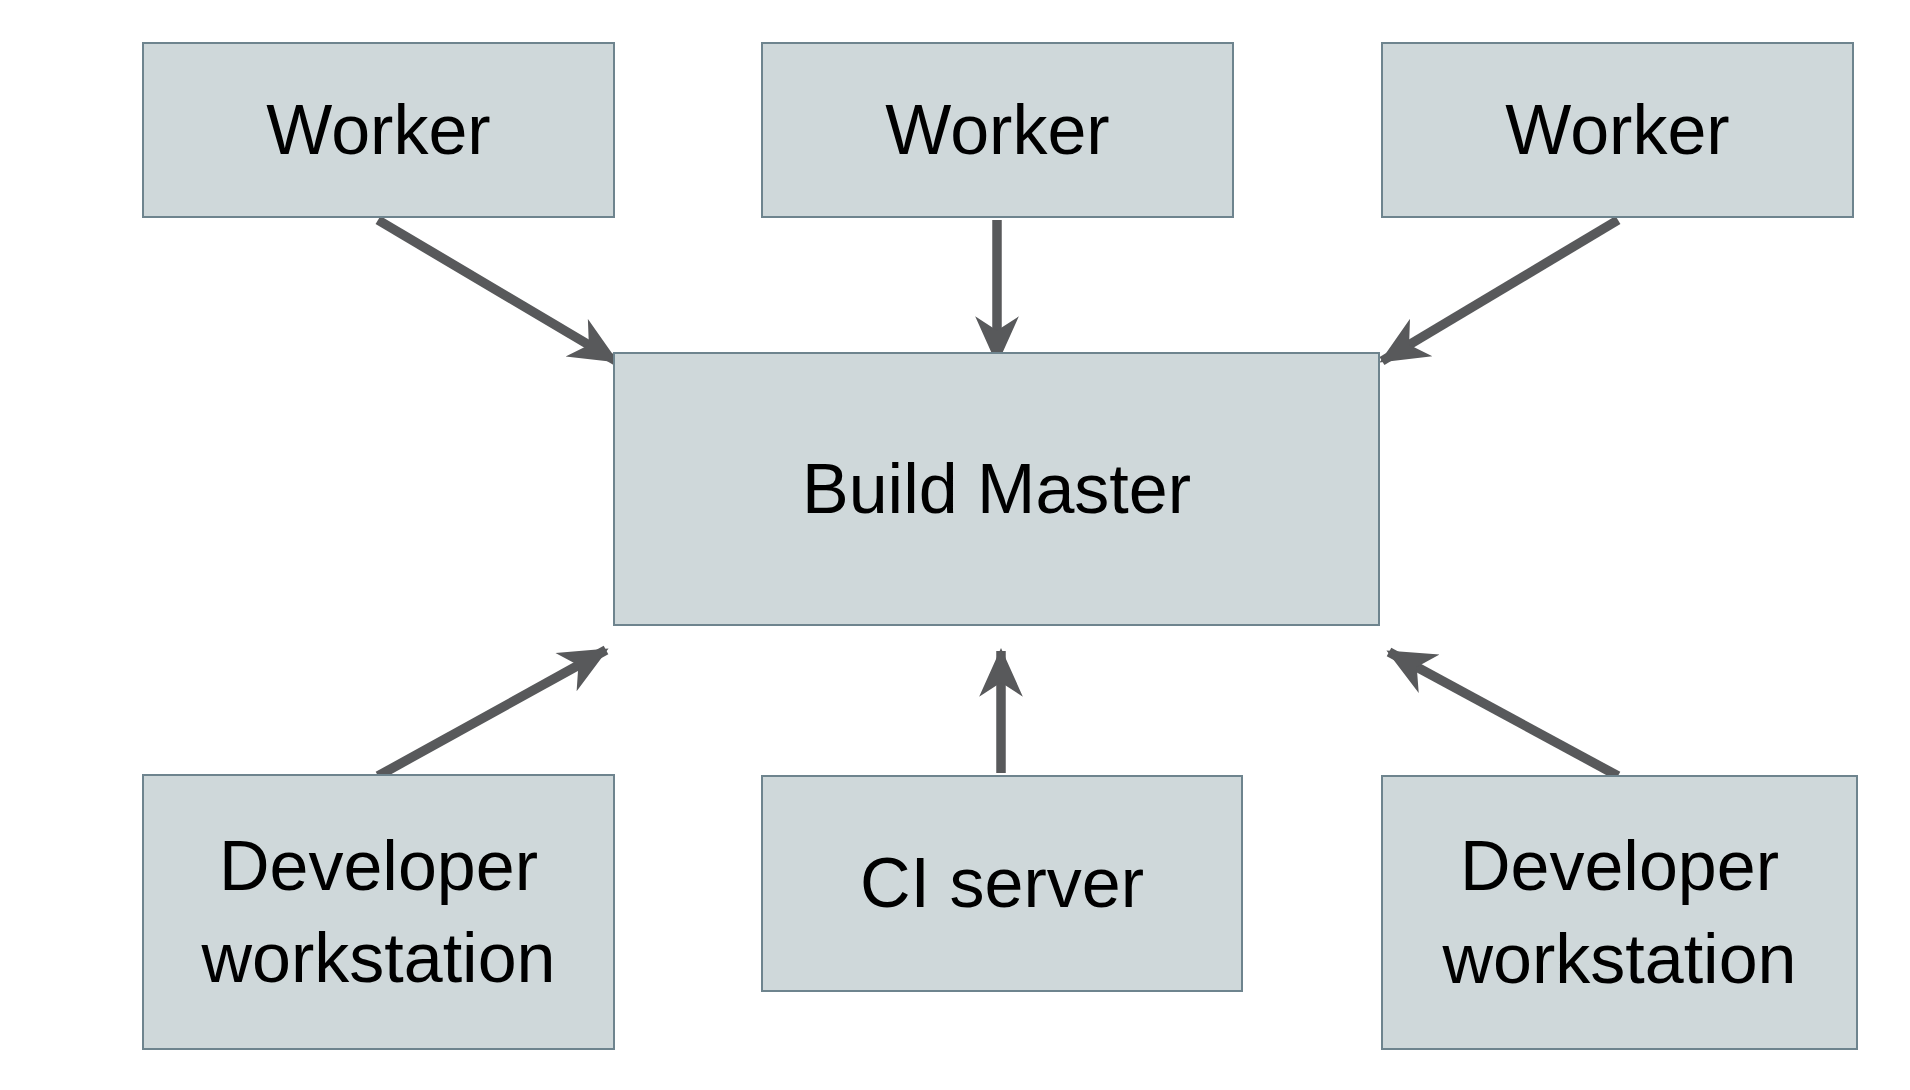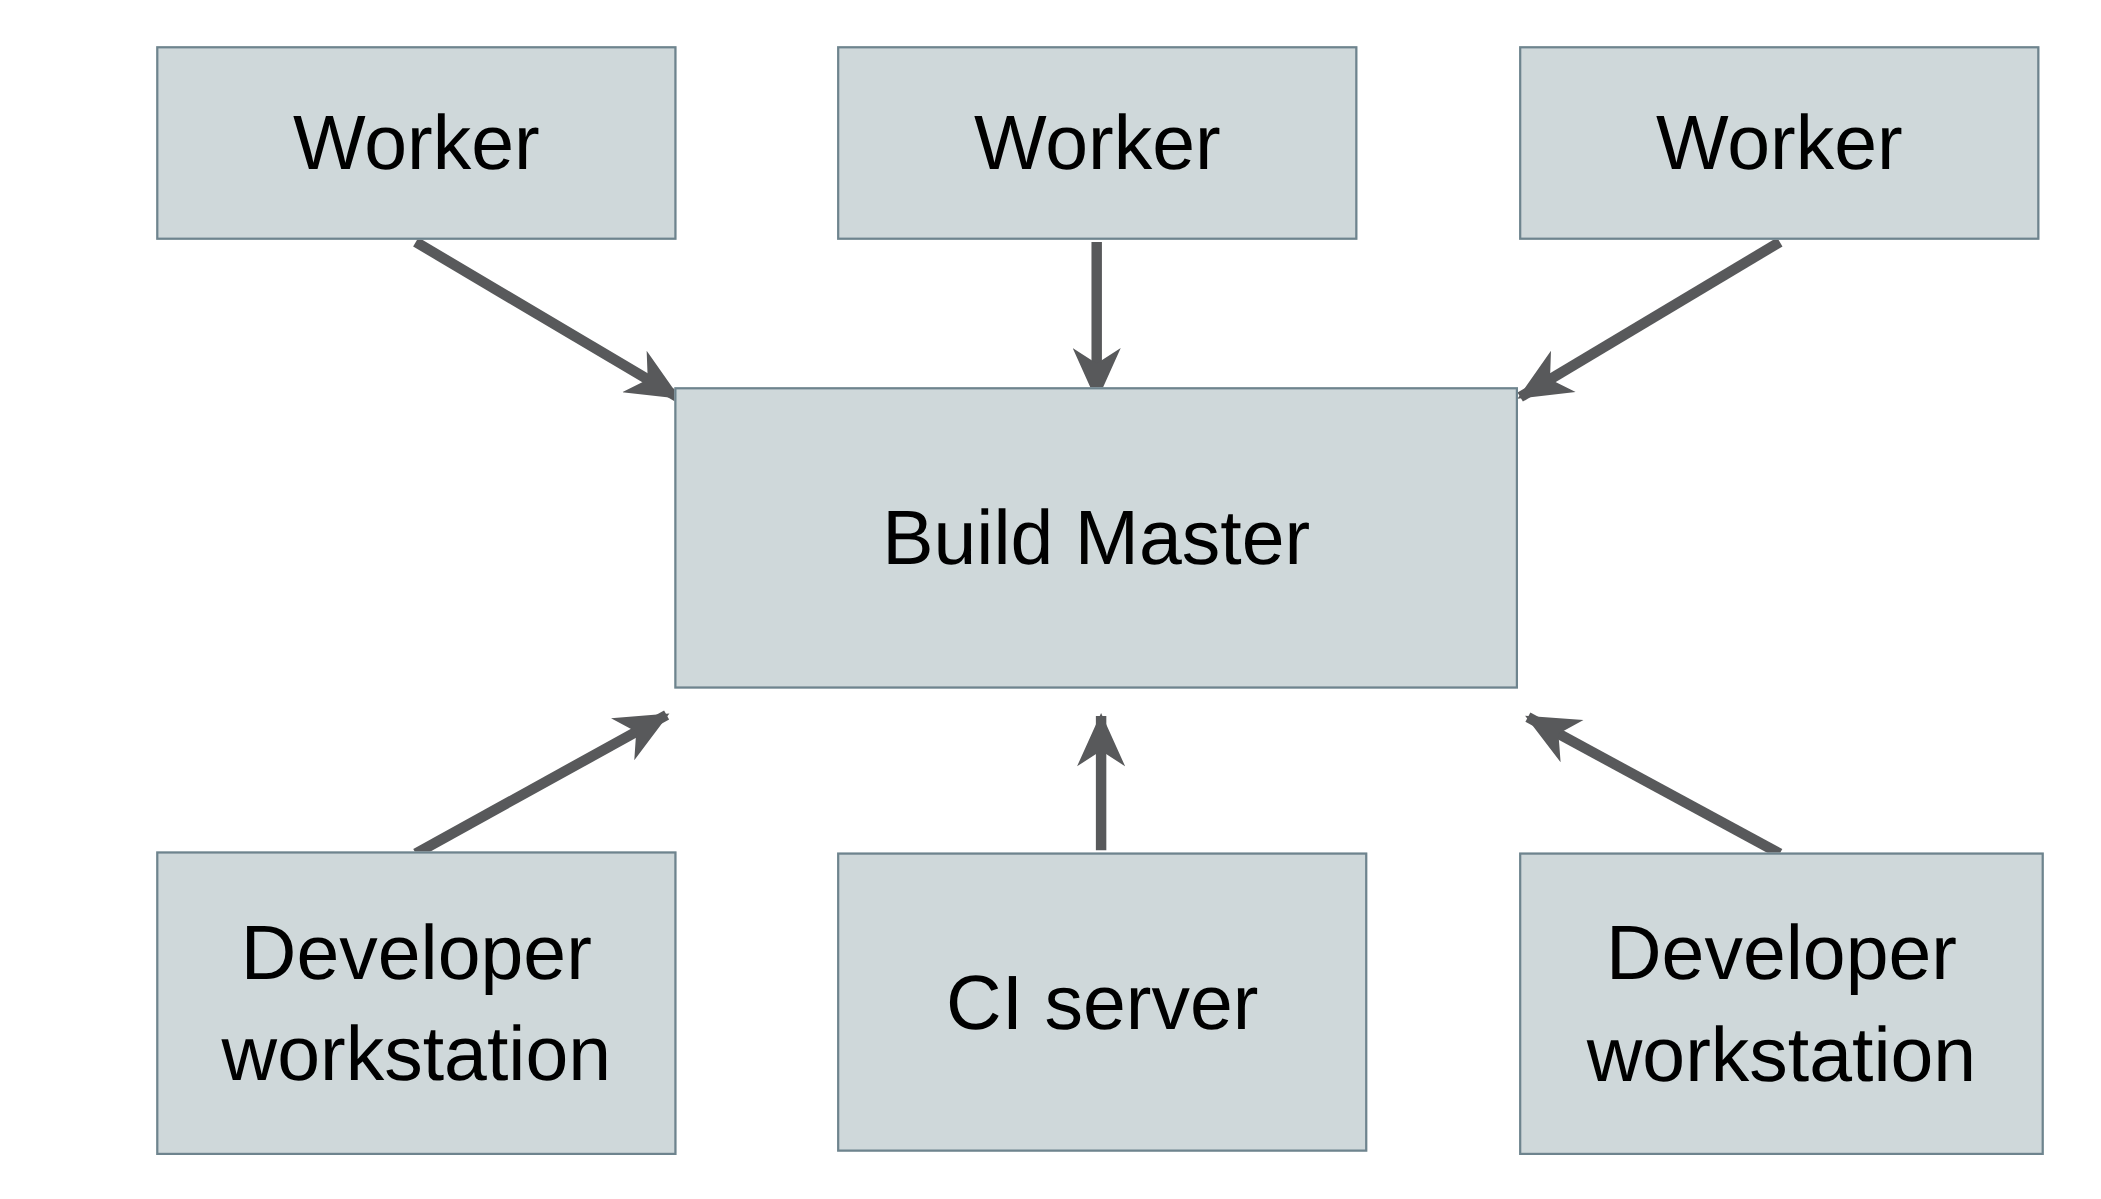--- a/index.html
+++ b/index.html
@@ -28,21 +28,21 @@
     font-size: 70px;
     line-height: 1.32;
     color: var(--text-color, #000000);
     padding: 0 20px;
   }
   #worker-1       { left: 122px;  top: 42px;  width: 473px; height: 176px; }
   #worker-2       { left: 741px;  top: 42px;  width: 473px; height: 176px; }
   #worker-3       { left: 1361px; top: 42px;  width: 473px; height: 176px; }
   #build-master   { left: 593px;  top: 352px; width: 767px; height: 274px; }
   #developer-workstation-1 { left: 122px;  top: 774px; width: 473px; height: 276px; }
-  #ci-server      { left: 741px;  top: 775px; width: 482px; height: 272px; }
+  #ci-server      { left: 741px;  top: 775px; width: 482px; height: 217px; }
   #developer-workstation-2 { left: 1361px; top: 775px; width: 477px; height: 275px; }
 
   #edges-layer {
     position: absolute;
     left: 0; top: 0;
     width: 1910px;
     height: 1090px;
     pointer-events: none;
   }
   #edges-layer line {

